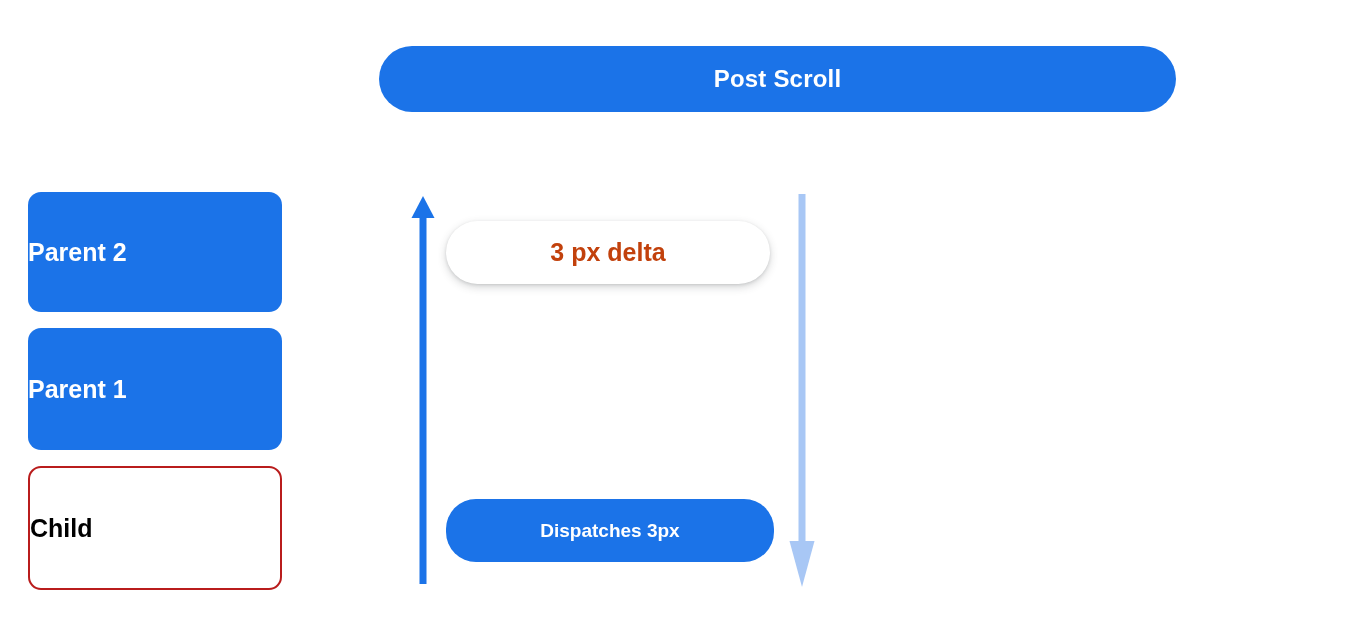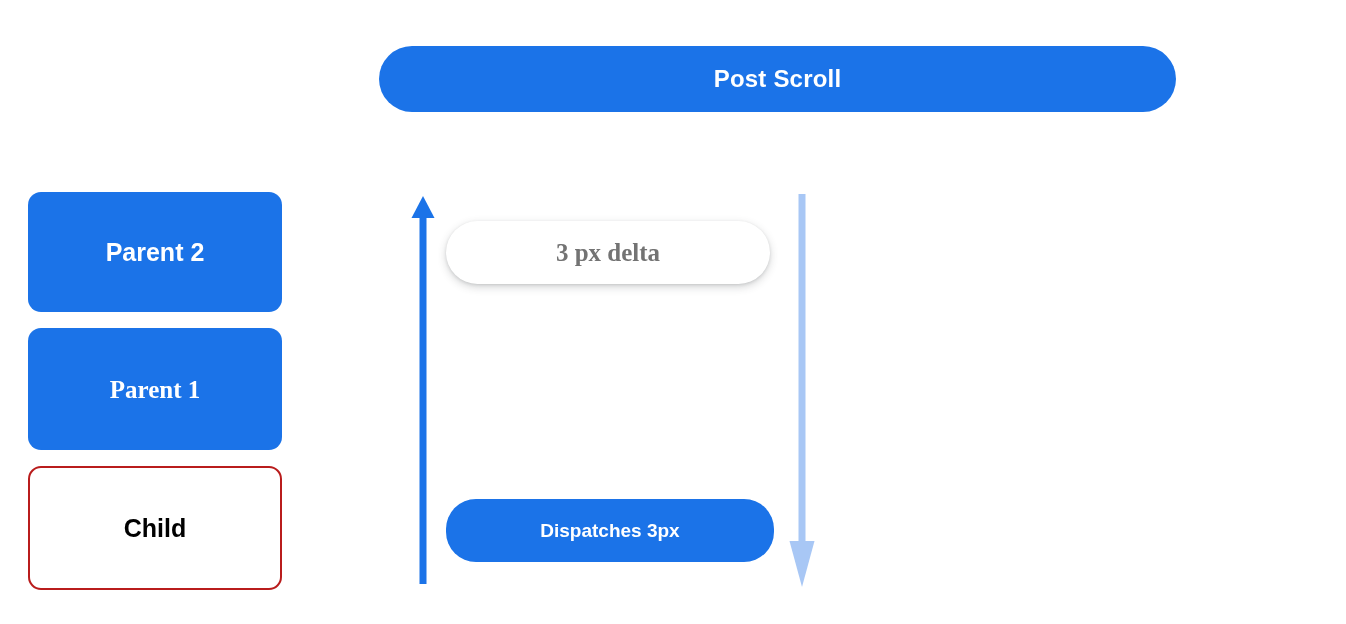--- a/index.html
+++ b/index.html
@@ -46,37 +46,36 @@
     left: 28px;
     top: 192px;
     width: 254px;
   }
   .stack-box {
     box-sizing: border-box;
     width: 254px;
     border-radius: 13px;
     display: flex;
     align-items: center;
-    justify-content: center;
     font-size: 25px;
     font-weight: bold;
     line-height: 1;
   }
   .stack-box.filled {
     background: #1B73E8;
     color: #ffffff;
     border: none;
   }
   .stack-box.outlined {
     background: #ffffff;
     color: #000000;
     border: 2px solid #b91c1c;
   }
   .box-parent2 { height: 120px; }
-  .box-parent1 { height: 122px; margin-top: 16px; font-family: Liberation Serif, serif; }
+  .box-parent1 { height: 122px; margin-top: 16px; }
   .box-child   { height: 124px; margin-top: 16px; }
 
   
   .arrow {
     position: absolute;
   }
   .arrow-up-dark {
     left: 411px;
     top: 196px;
     width: 24px;
@@ -98,25 +97,24 @@
     justify-content: center;
     line-height: 1;
   }
   .pill-delta {
     left: 446px;
     top: 221px;
     width: 324px;
     height: 63px;
     background: #ffffff;
     border-radius: 32px;
-    color: #737373;
+    color: #c2410c;
     font-size: 25px;
     font-weight: bold;
     box-shadow: 0 3px 9px rgba(60,64,67,0.22), 0 1px 3px rgba(60,64,67,0.14);
-    font-family: Liberation Serif, serif;
   }
   .pill-dispatch {
     left: 446px;
     top: 499px;
     width: 328px;
     height: 63px;
     background: #1B73E8;
     border-radius: 30px;
     color: #ffffff;
     font-size: 19px;

